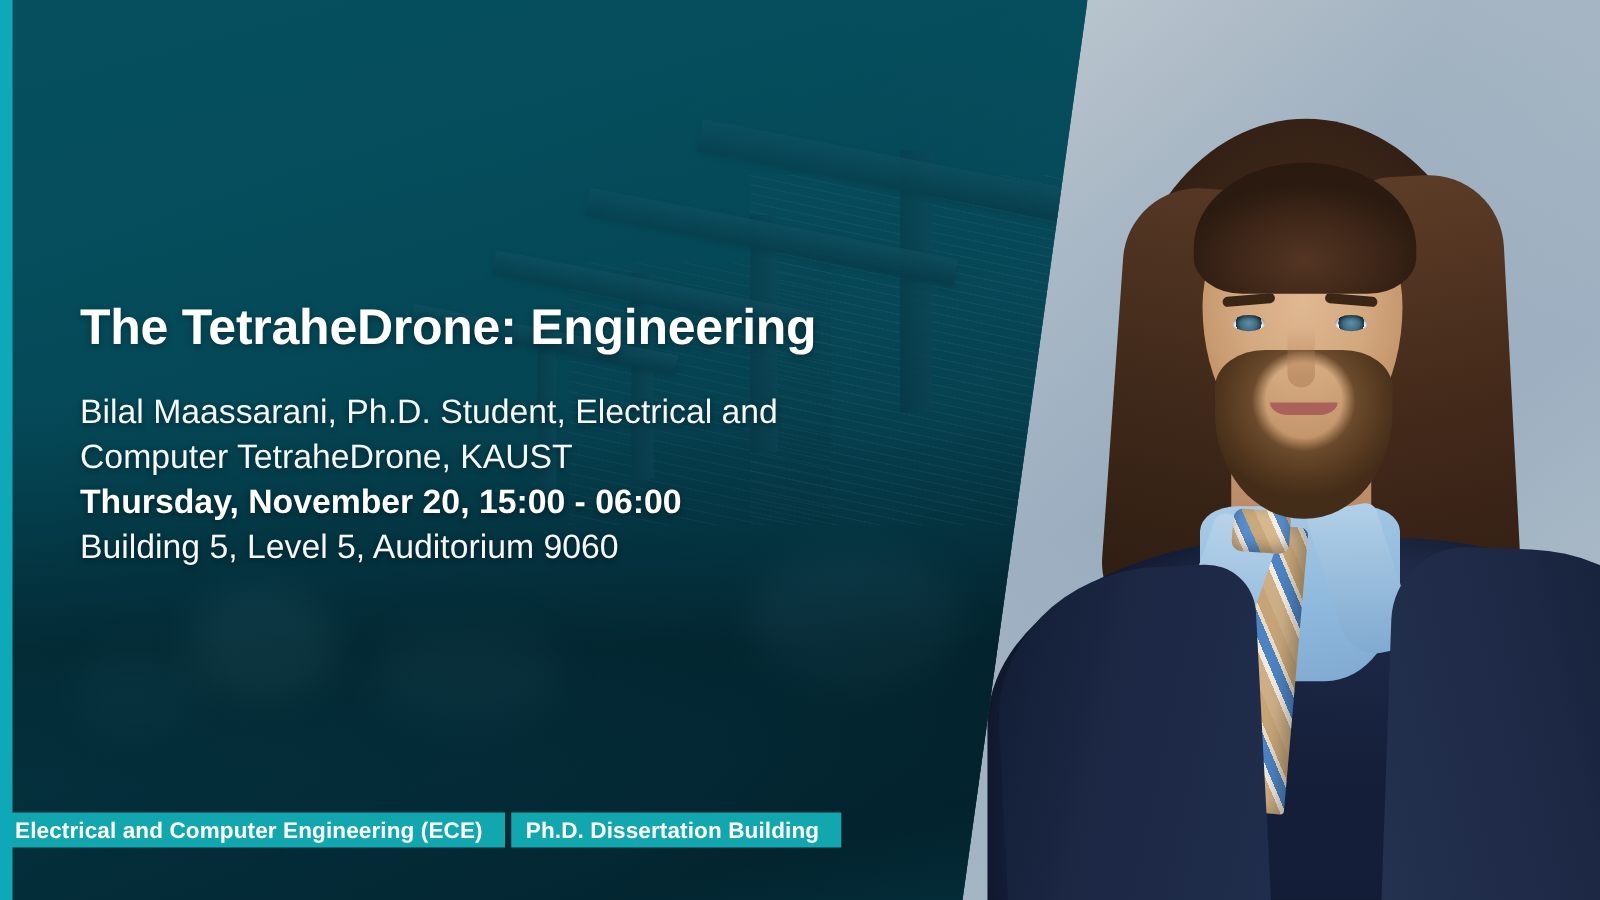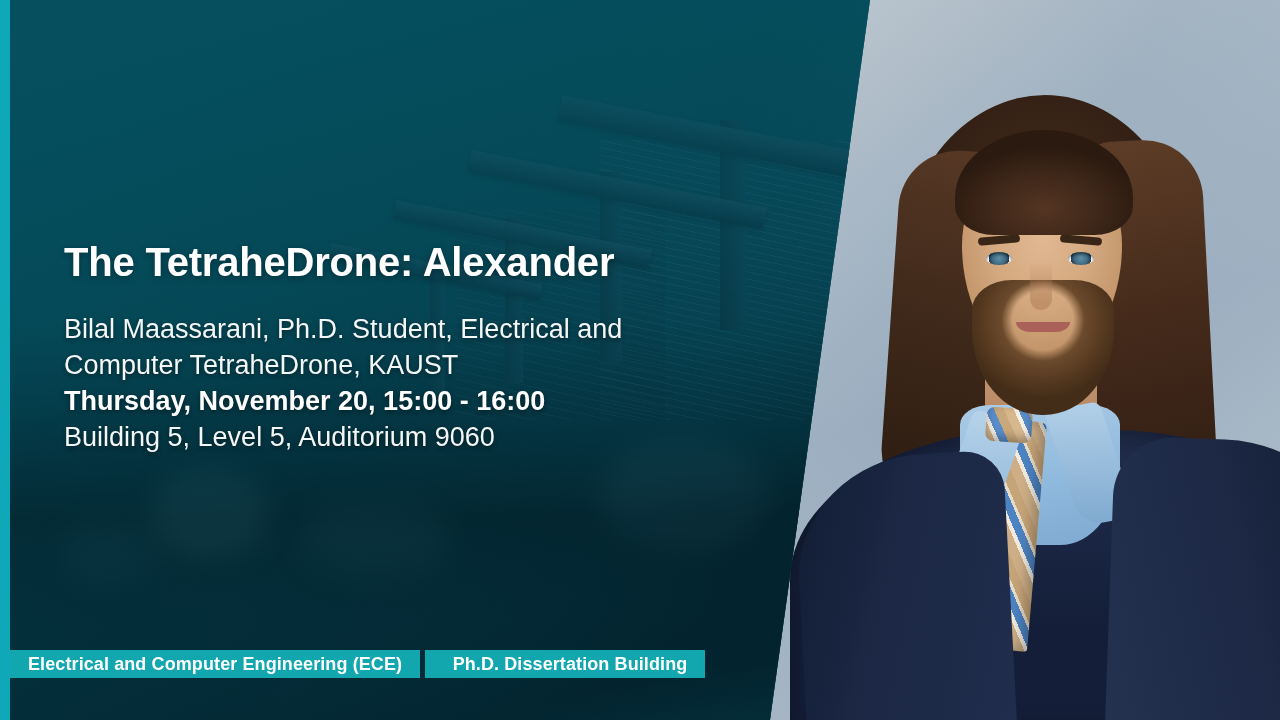--- a/index.html
+++ b/index.html
@@ -416,21 +416,21 @@
     position: absolute;
     left: 0;
     bottom: 37px;
   }
   .badge {
     background: #12a7ae;
     color: #ffffff;
     font-weight: bold;
     font-size: 18px;
     line-height: 28px;
-    padding: 0 18px 0 28px;
+    padding: 0 18px 0 12px;
     display: inline-block;
     white-space: nowrap;
     letter-spacing: 0.1px;
   }
   .badge-dept { margin-bottom: 5px; }
 </style>
 </head>
 <body>
 
 <div id="slide">
@@ -476,26 +476,26 @@
       <div class="canopy c4"></div>
       <div class="blob b1"></div>
       <div class="blob b2"></div>
       <div class="blob b3"></div>
       <div class="blob b4"></div>
     </div>
     <div class="teal-wash"></div>
 
     <div class="content">
       <h1 class="title">
-        <span>The TetraheDrone: Alexander</span><br>
+        <span>The TetraheDrone: Engineering</span><br>
       </h1>
       <div class="meta">
         <div class="meta-line">Bilal Maassarani, Ph.D. Student, Electrical and</div>
         <div class="meta-line">Computer TetraheDrone, KAUST</div>
-        <div class="meta-line bold">Thursday, November 20, 15:00 - 16:00</div>
+        <div class="meta-line bold">Thursday, November 20, 15:00 - 06:00</div>
         <div class="meta-line">Building 5, Level 5, Auditorium 9060</div>
       </div>
     </div>
 
     <div class="badges">
       <div class="badge badge-dept">Electrical and Computer Engineering (ECE)</div>
       <div class="badge badge-type">Ph.D. Dissertation Building</div>
     </div>
 
     <div class="left-stripe"></div>

